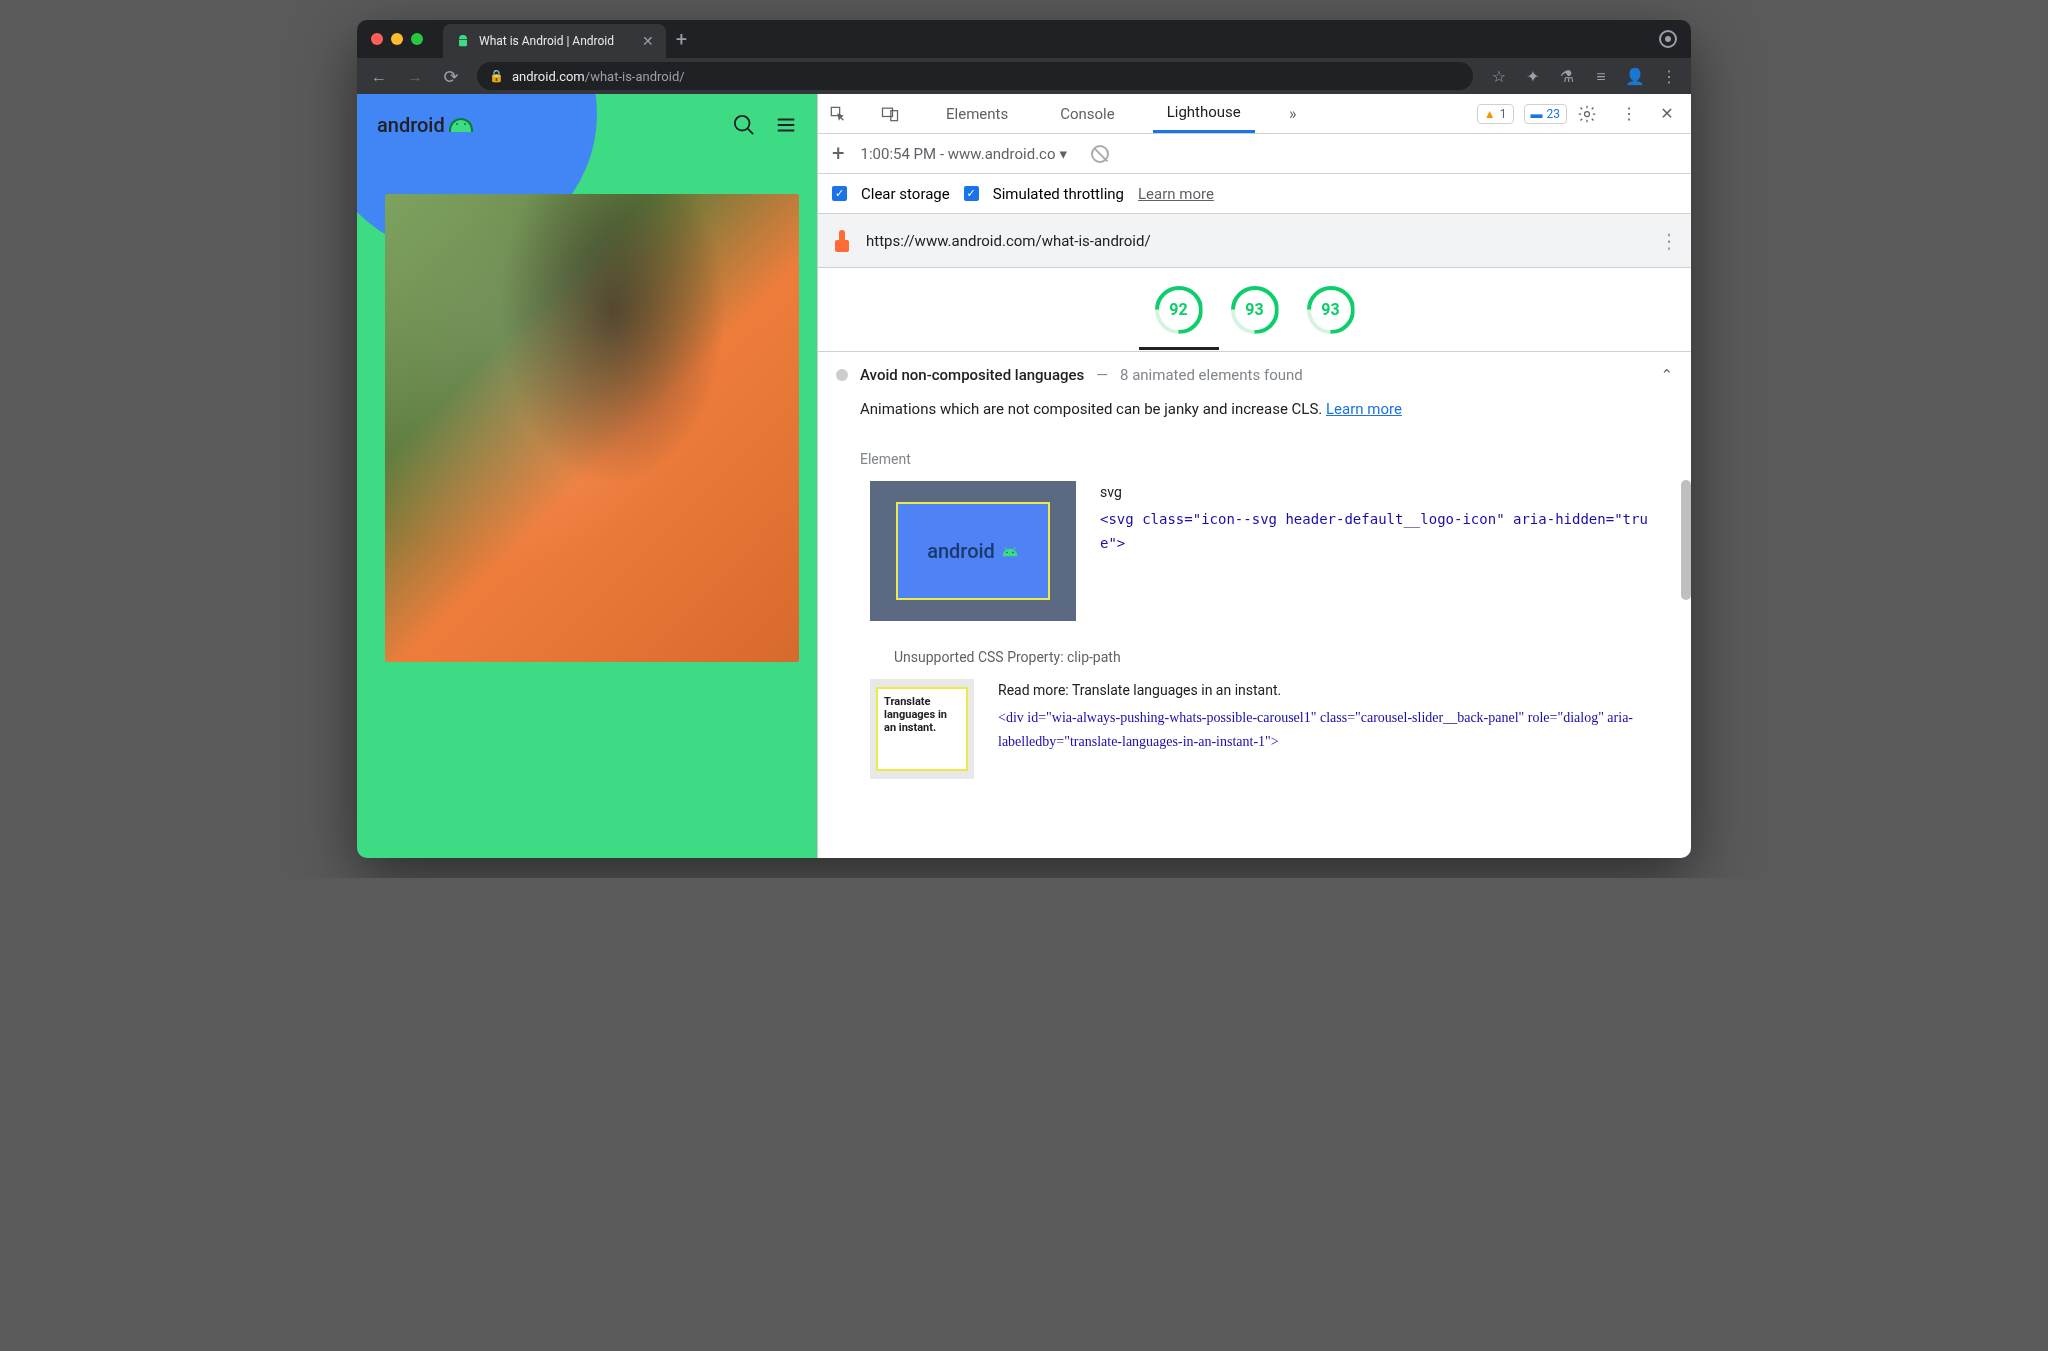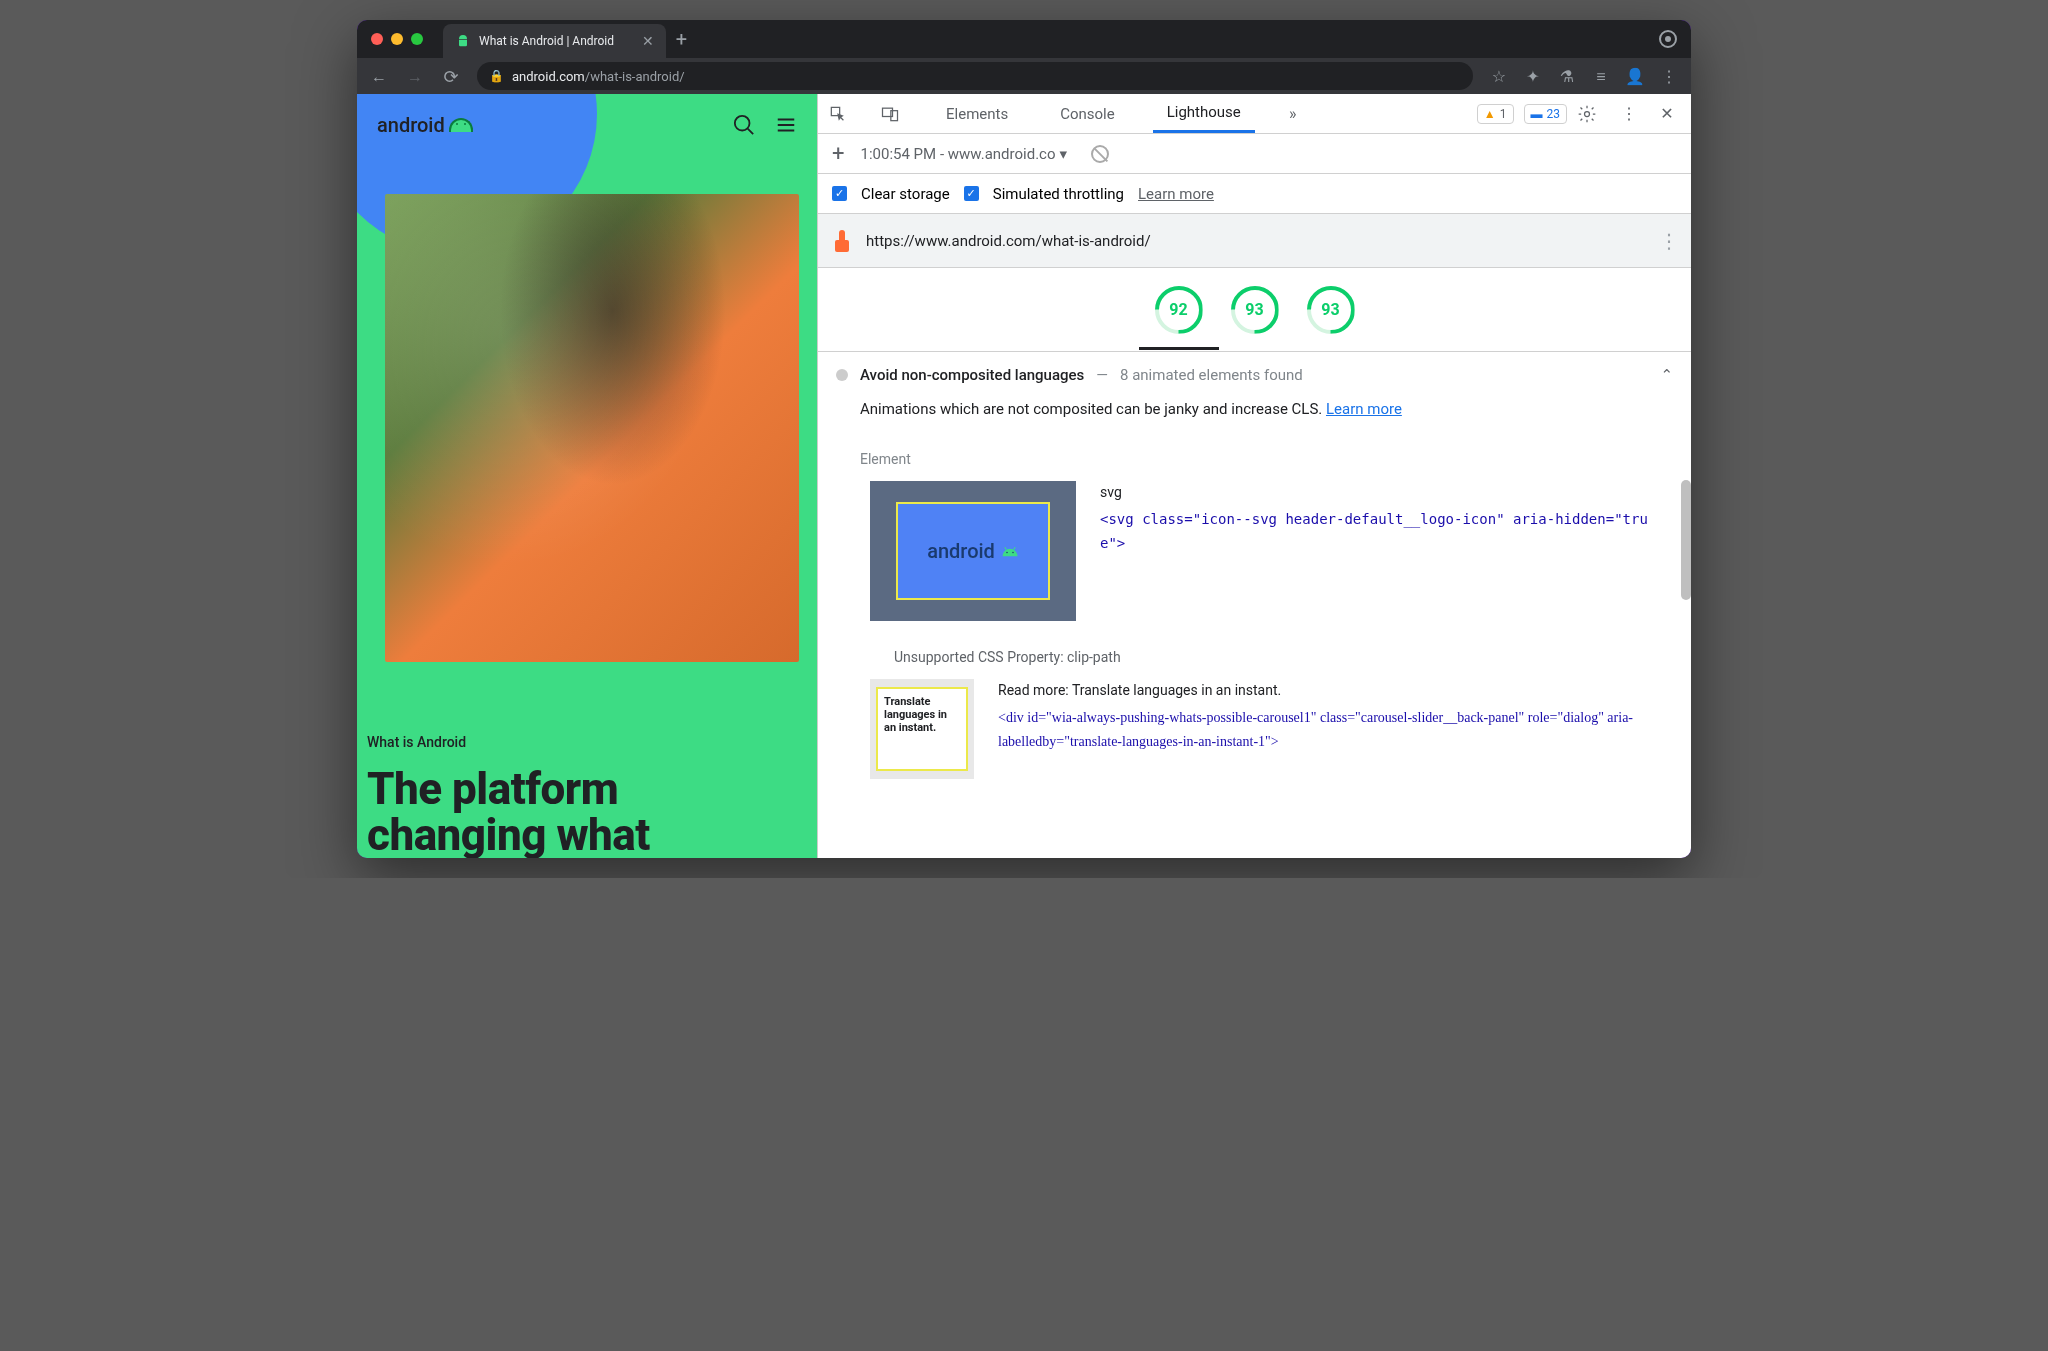--- a/index.html
+++ b/index.html
@@ -172,24 +172,20 @@
               </svg>
           </span>
           <span class="page-ico">
             <svg width="22" height="22" viewBox="0 0 24 24">
                 <path stroke="#202124" stroke-width="2" d="M3 6h18M3 12h18M3 18h18"></path>
               </svg>
           </span>
         </div>
       </div>
       <div class="hero-img"></div>
-      <div class="page-text">
-        <div class="page-eyebrow">What is Android</div>
-        <div class="page-heading">The platform changing what</div>
-      </div>
     </div>
 
     <div class="devtools">
       <div class="dt-tabs">
         <span class="dt-tab-ico">
           <svg width="20" height="20" viewBox="0 0 24 24">
               <path fill="none" stroke="#5f6368" stroke-width="1.5" d="M4 4h10v10H4z"></path>
               <path fill="#5f6368" d="M11 11l8 3-3 2 3 3-1 1-3-3-2 3z"></path>
             </svg>
         </span>

